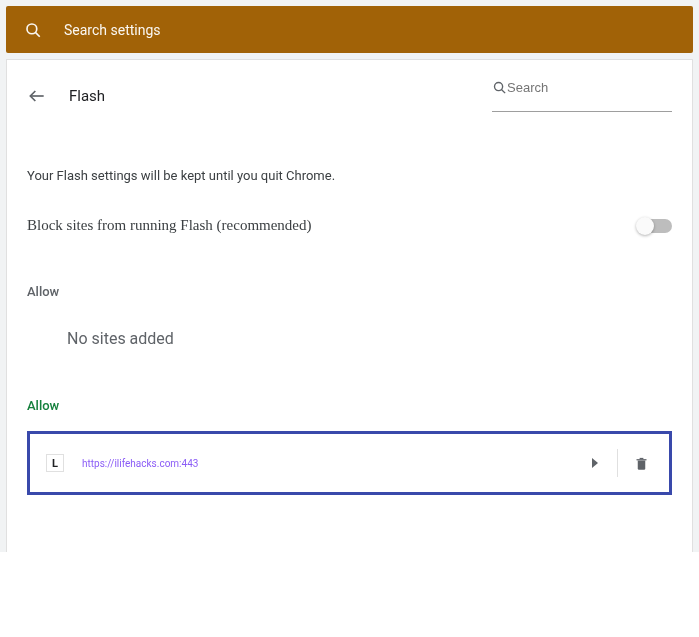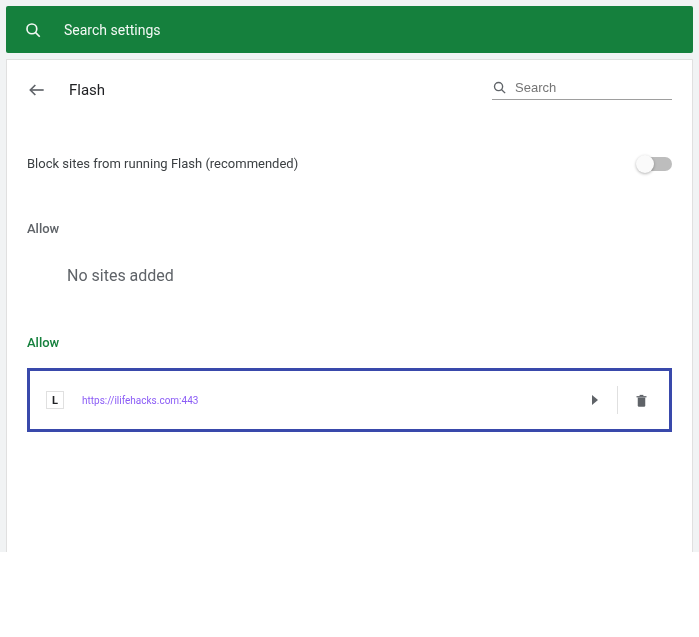--- a/index.html
+++ b/index.html
@@ -9,21 +9,21 @@
       background: #ffffff;
       width: 699px;
       height: 637px;
       overflow: hidden;
     }
     .outer {
       background: #f1f3f4;
       padding: 0;
     }
     .search-banner {
-      background: #15803d;
+      background: #a16207;
       height: 47px;
       display: flex;
       align-items: center;
       padding: 0 18px;
       margin: 0 6px 0 6px;
       border-radius: 2px;
       position: relative;
       top: 6px;
     }
     .search-banner .search-icon {
@@ -72,22 +72,21 @@
     .page-title {
       font-size: 15px;
       color: #202124;
       font-weight: 400;
     }
     .mini-search {
       display: flex;
       align-items: flex-end;
       border-bottom: 1px solid #9e9e9e;
       width: 180px;
-      padding-bottom: 4px;
-      gap: 8px;
+      padding-bottom: 16px;
     }
     .mini-search .msearch-icon {
       color: #5f6368;
       display: flex;
     }
     .mini-search input {
       border: none;
       outline: none;
       font-size: 13px;
       color: #5f6368;
@@ -104,21 +103,22 @@
       margin-bottom: 34px;
     }
     .toggle-row {
       display: flex;
       align-items: center;
       justify-content: space-between;
       margin-bottom: 50px;
     }
     .toggle-label {
       color: #3c4043;
-      font-size: 13px;
+      font-size: 15px;
+      font-family: Liberation Serif, serif;
     }
     .toggle {
       width: 34px;
       height: 14px;
       background: #bdbdbd;
       border-radius: 7px;
       position: relative;
       cursor: pointer;
     }
     .toggle-knob {
@@ -232,20 +232,21 @@
             <circle cx="10.5" cy="10.5" r="6.5"></circle>
             <line x1="15.5" y1="15.5" x2="21" y2="21"></line>
           </svg>
         </span>
         <input type="text" placeholder="Search" style="">
       </div>
     </div>
 
     <div class="section-spacer"></div>
 
+    <div class="info-text">Your Flash settings will be kept until you quit Chrome.</div>
 
     <div class="toggle-row">
       <span class="toggle-label">Block sites from running Flash (recommended)</span>
       <div class="toggle">
         <div class="toggle-knob"></div>
       </div>
     </div>
 
     <div class="block-heading">Allow</div>
     <div class="empty-list">No sites added</div>

